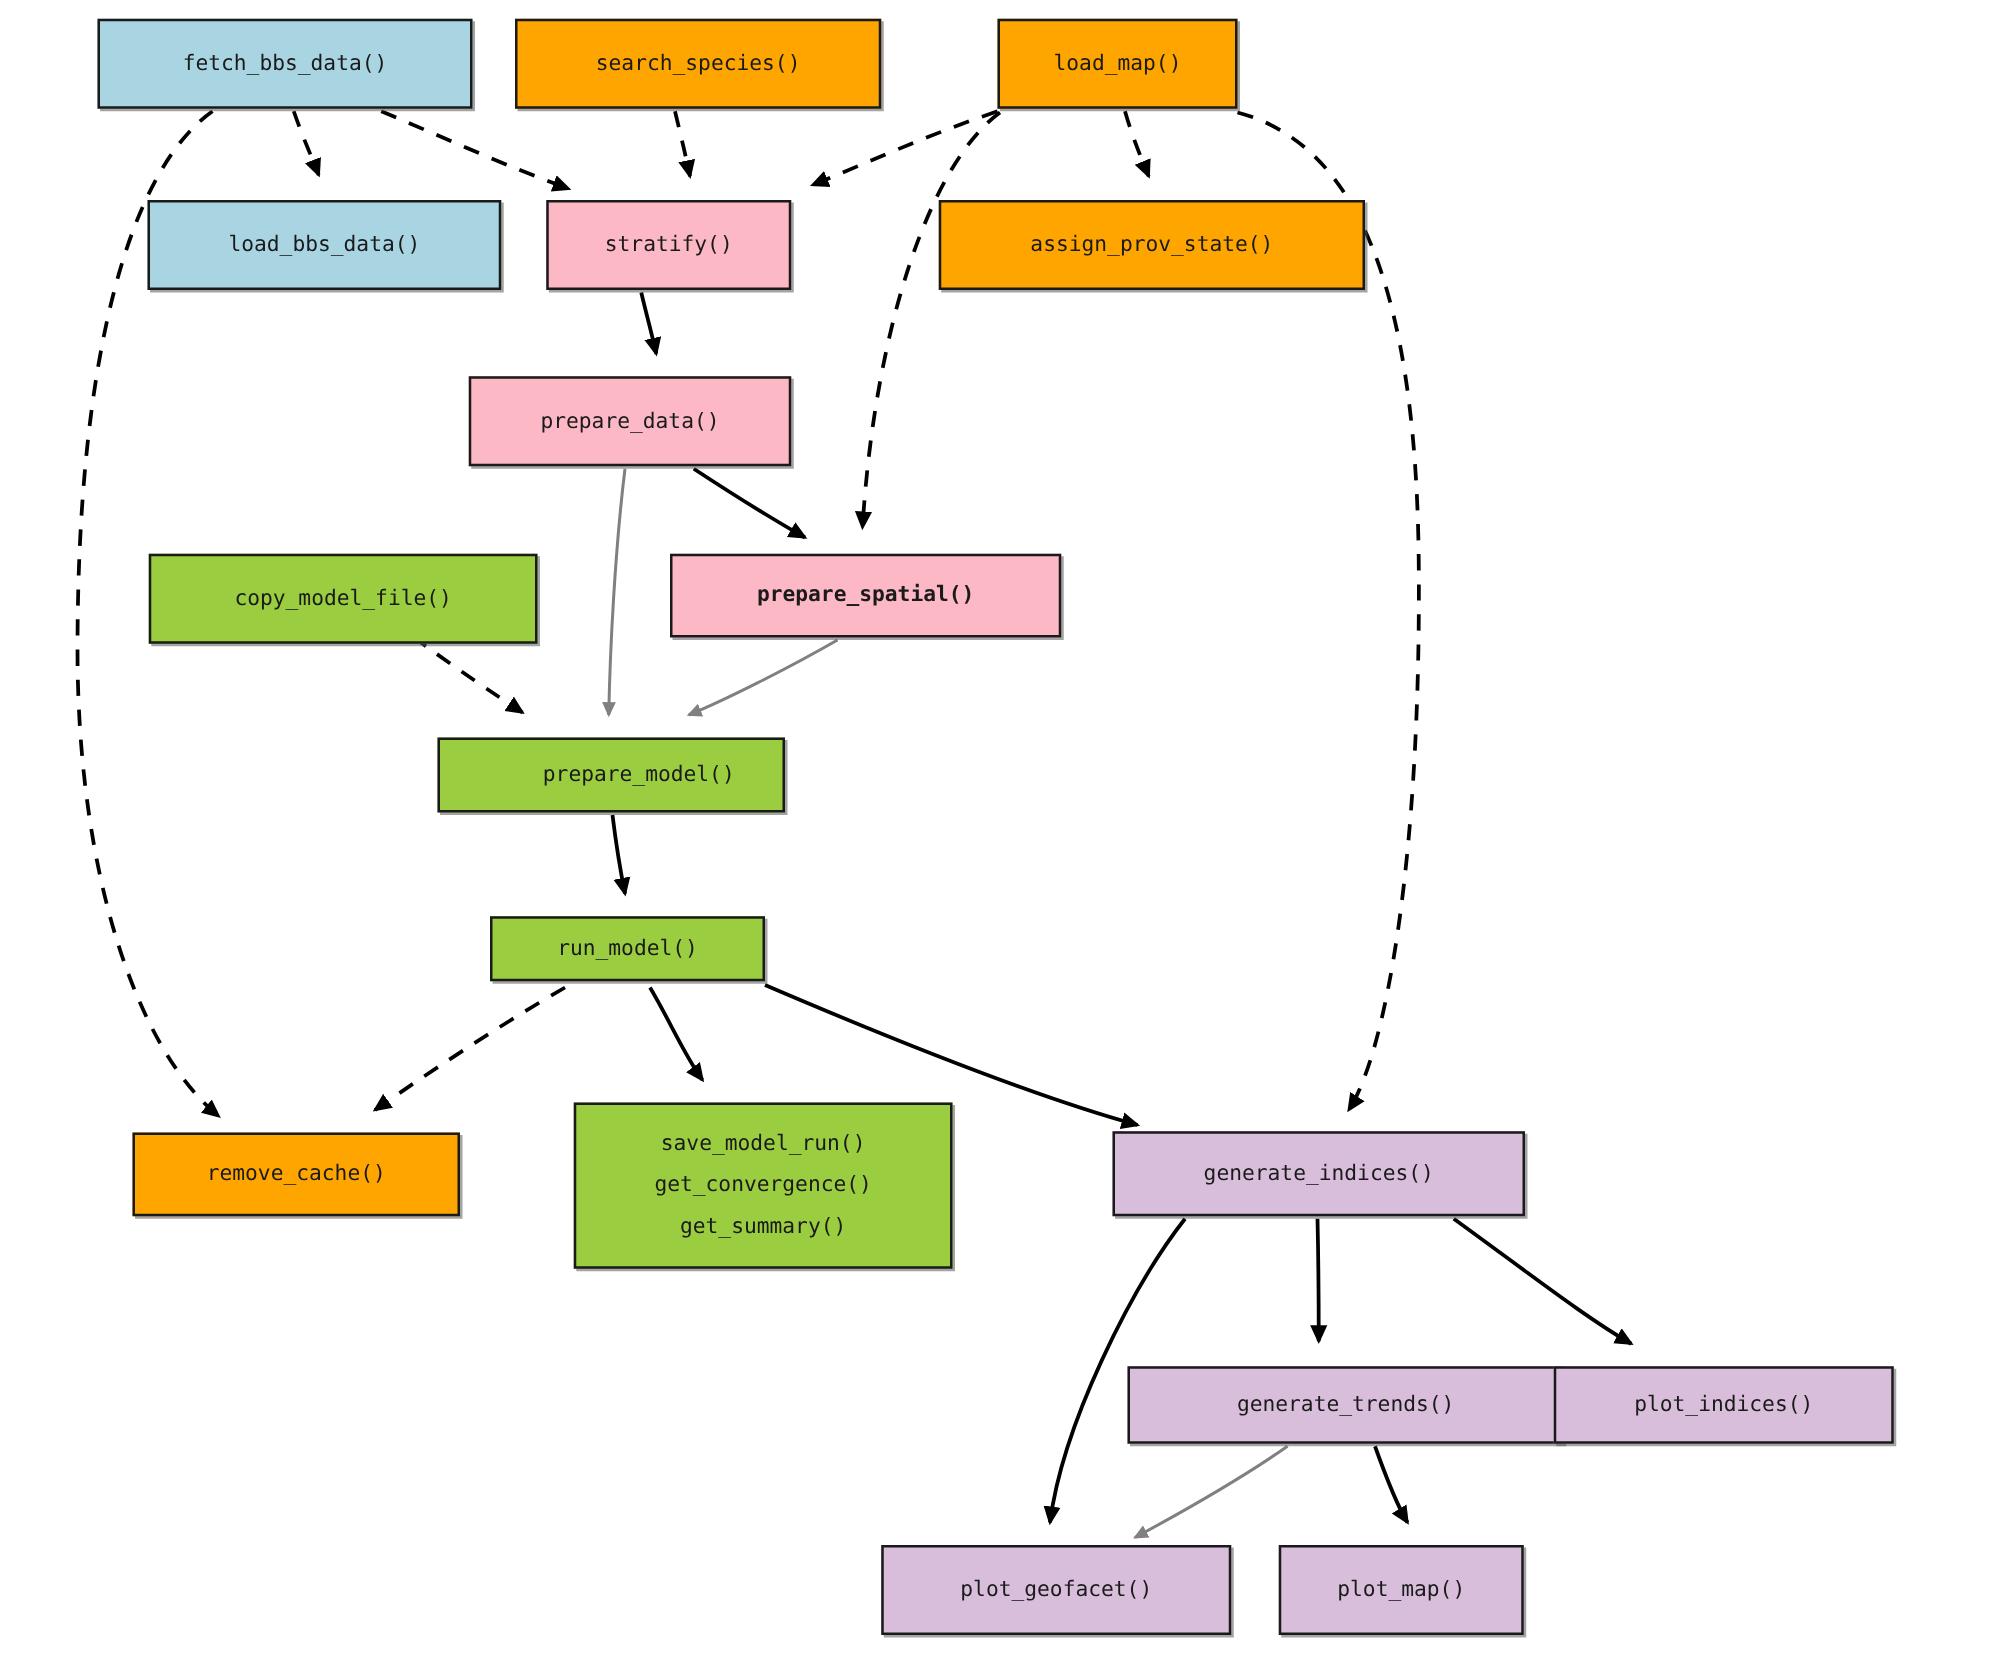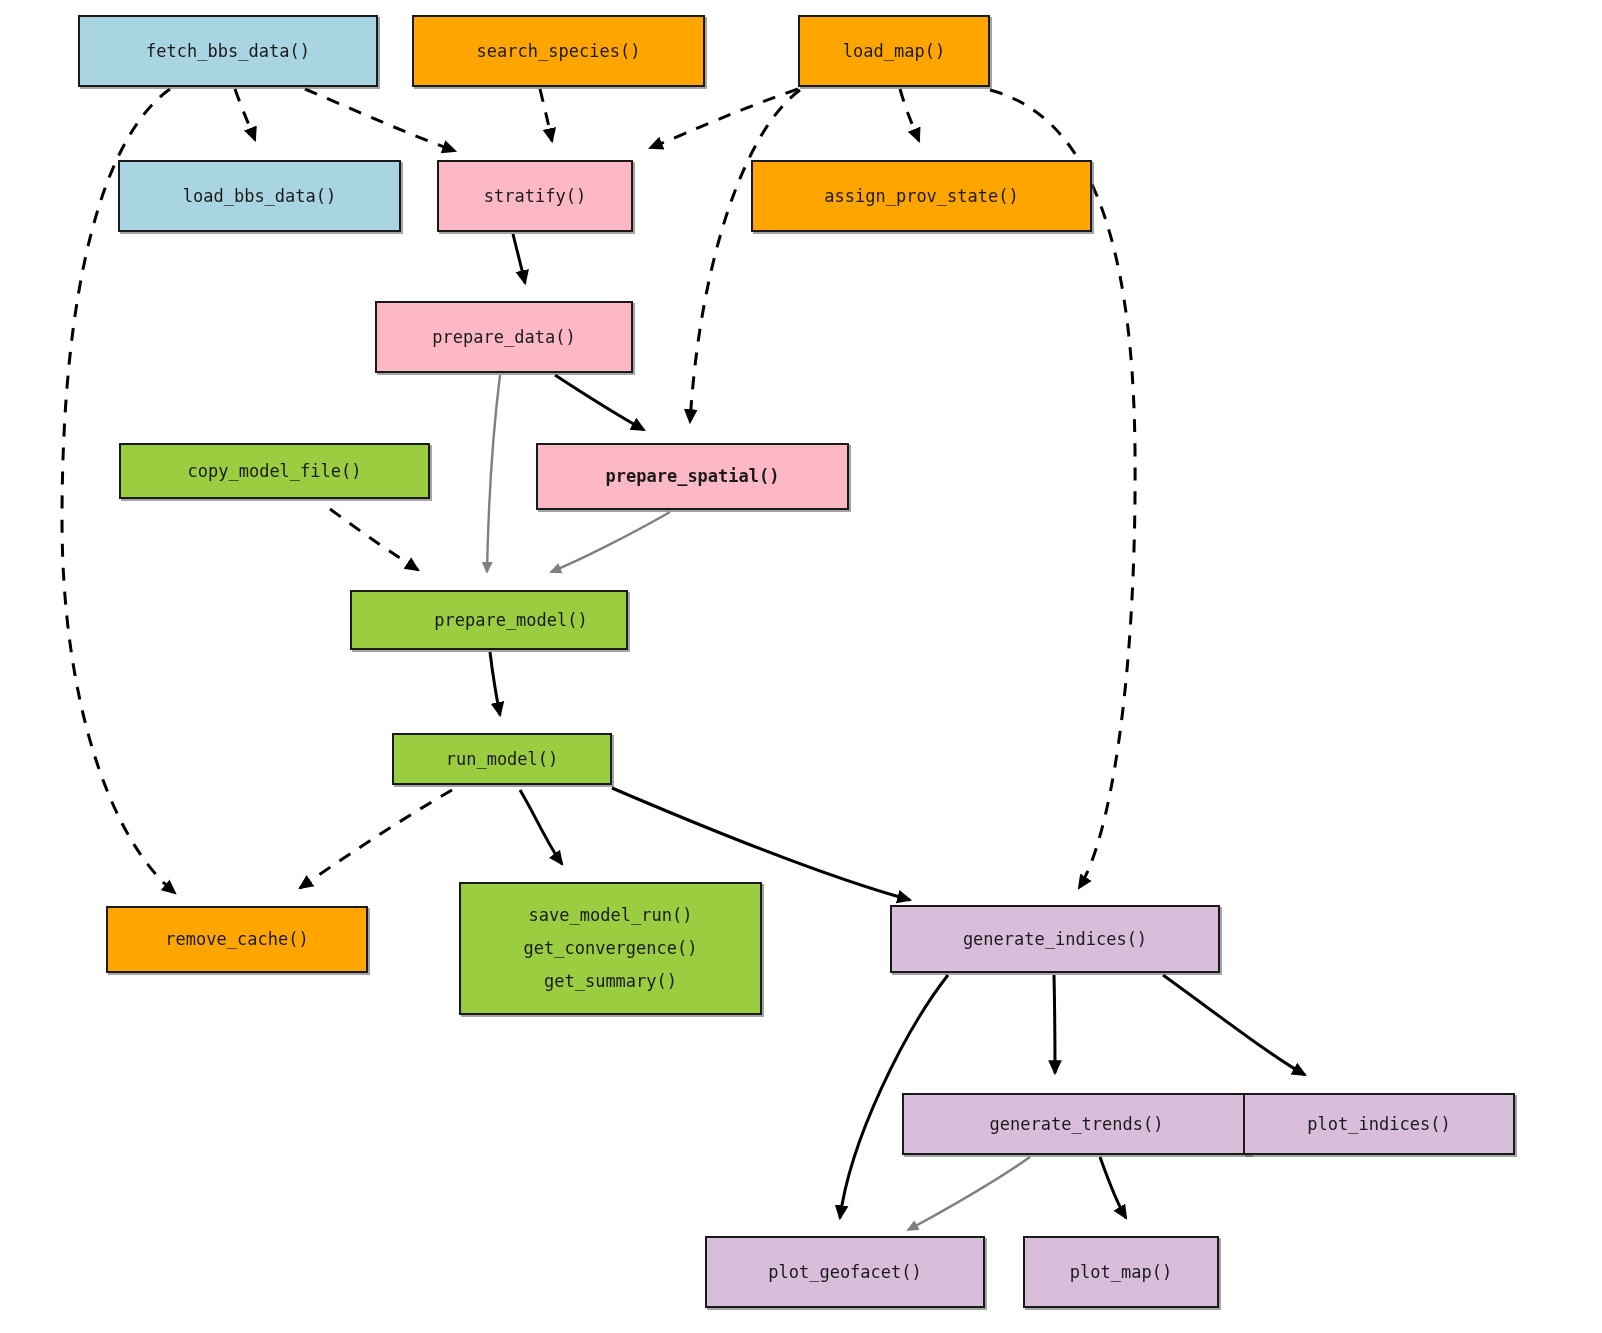--- a/index.html
+++ b/index.html
@@ -98,21 +98,21 @@
       </div>
       <div class="node" style="left: 437px; top: 160px; width: 196px; height: 72px; background: rgb(252, 184, 196); border-color: rgb(26, 26, 26);">
         <span class="line">stratify()</span>
       </div>
       <div class="node" style="left: 751px; top: 160px; width: 341px; height: 72px; background: rgb(255, 165, 0); border-color: rgb(26, 26, 26);">
         <span class="line">assign_prov_state()</span>
       </div>
       <div class="node" style="left: 375px; top: 301px; width: 258px; height: 72px; background: rgb(252, 184, 196); border-color: rgb(26, 26, 26);">
         <span class="line">prepare_data()</span>
       </div>
-      <div class="node" style="left: 119px; top: 443px; width: 311px; height: 56px; background: rgb(154, 205, 64); border-color: rgb(26, 26, 26);">
+      <div class="node" style="left: 119px; top: 443px; width: 311px; height: 72px; background: rgb(154, 205, 64); border-color: rgb(26, 26, 26);">
         <span class="line">copy_model_file()</span>
       </div>
       <div class="node" style="left: 536px; top: 443px; width: 313px; height: 67px; background: rgb(252, 184, 196); border-color: rgb(26, 26, 26); font-weight: bold;">
         <span class="line">prepare_spatial()</span>
       </div>
       <div class="node" style="left: 350px; top: 590px; width: 278px; height: 60px; background: rgb(154, 205, 64); border-color: rgb(26, 26, 26); padding-left: 44px;">
         <span class="line">prepare_model()</span>
       </div>
       <div class="node" style="left: 392px; top: 733px; width: 220px; height: 52px; background: rgb(154, 205, 64); border-color: rgb(26, 26, 26);">
         <span class="line">run_model()</span>

